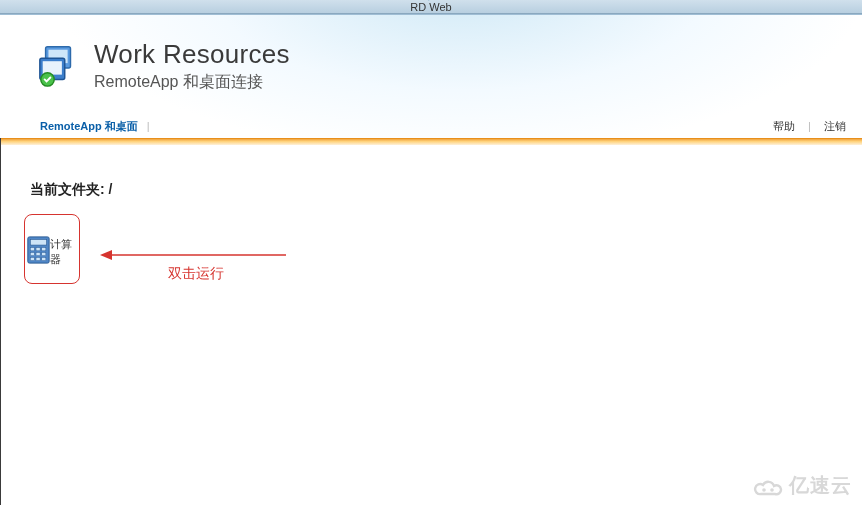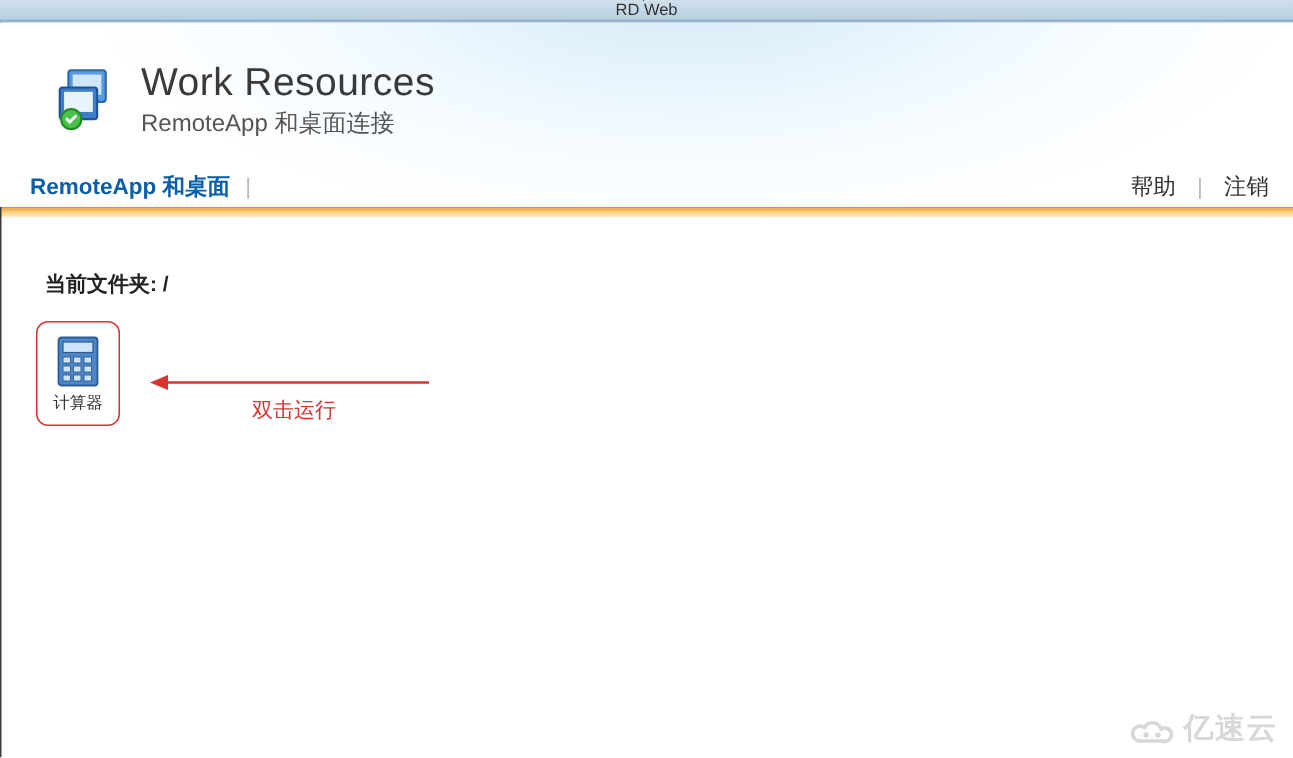--- a/index.html
+++ b/index.html
@@ -29,22 +29,22 @@
     .header-text h1 { font-size: 26px; font-weight: 400; color: #3a3a3a; letter-spacing: .3px; }
     .header-text p { font-size: 16px; color: #555; margin-top: 2px; }
 
     .nav-row {
       position: absolute;
       bottom: 4px;
       left: 0; right: 0;
       display: flex;
       justify-content: space-between;
       align-items: flex-end;
-      padding: 0 12px 0 20px;
-      font-size: 15px;
+      padding: 0 12px 0 40px;
+      font-size: 11px;
       color: #666;
     }
     .nav-row .nav-left a { color: #0a5fa8; text-decoration: none; font-weight: 600; }
     .nav-row .nav-right a { color: #333; text-decoration: none; margin: 0 4px; }
     .sep { color: #bbb; margin: 0 6px; }
 
     .gradient-divider {
       height: 7px;
       background: linear-gradient(to bottom, #f0a23c 0%, #ffd27a 40%, #fef1da 100%);
       border-top: 1px solid #e88f1c;
@@ -53,21 +53,21 @@
     .body-region { padding: 36px 0 0 30px; }
     .folder-line { font-size: 14px; font-weight: 700; color: #222; }
 
     .app-item {
       position: absolute;
       left: 24px; top: 214px;
       width: 56px; height: 70px;
       border: 1.8px solid #d6342f;
       border-radius: 8px;
       display: flex;
-      flex-direction: column;
+      flex-direction: row;
       align-items: center;
       justify-content: center;
       padding: 4px 2px 2px;
       cursor: pointer;
     }
     .app-item .app-icon { width: 28px; height: 34px; }
     .app-item .app-label { font-size: 11px; color: #333; margin-top: 3px; }
 
     .annotation {
       position: absolute;

